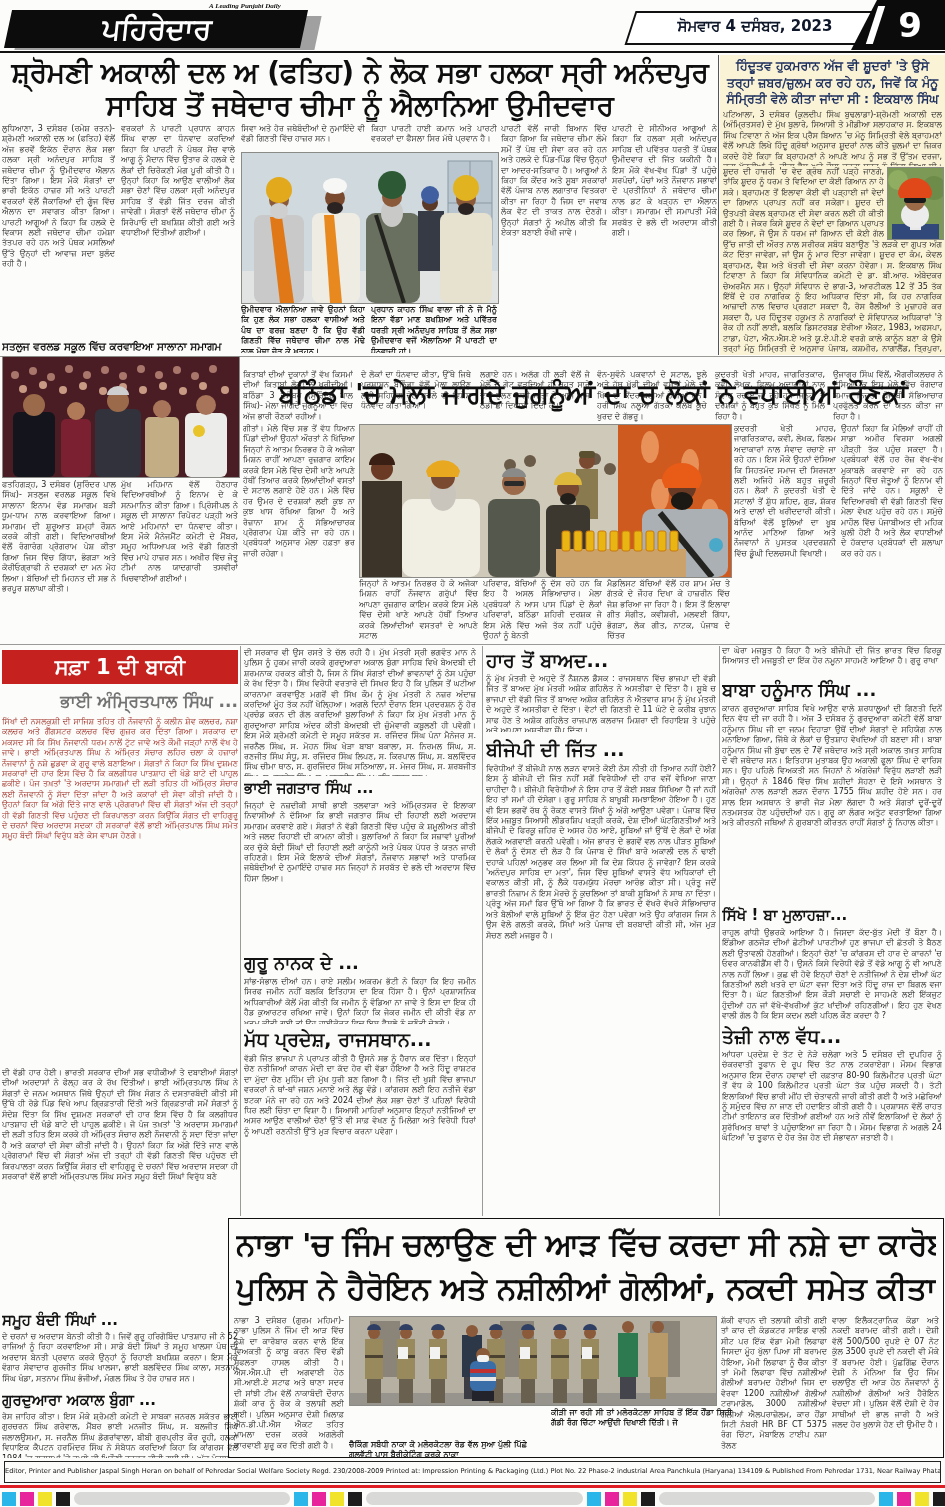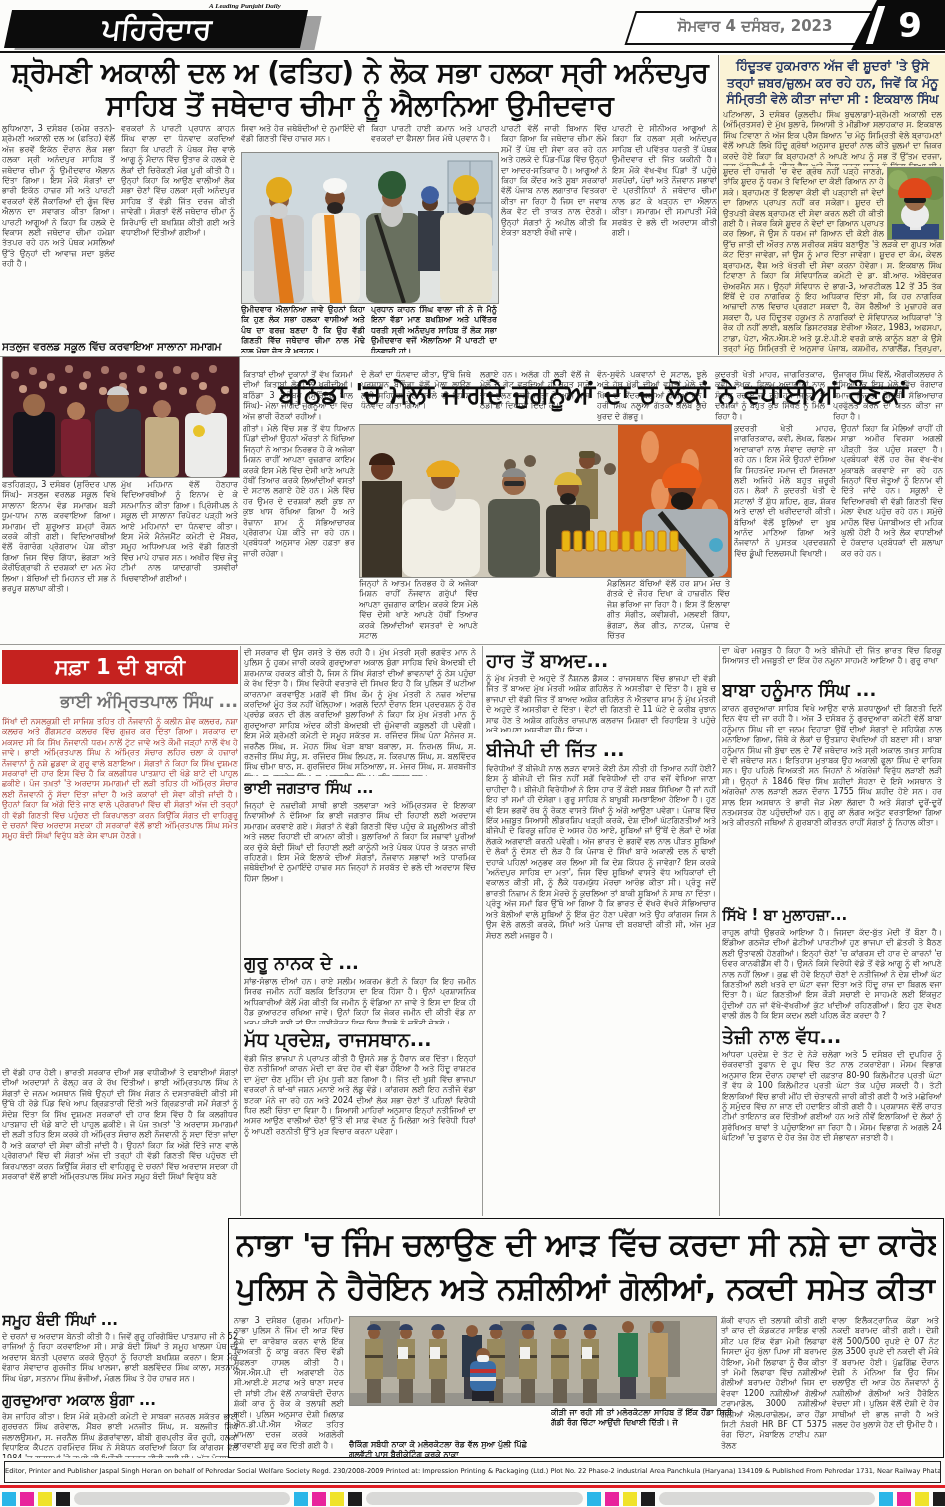--- a/index.html
+++ b/index.html
@@ -26,21 +26,21 @@
 <body>
 
 <div id="page">
 
   <div class="abs" style="left:0;top:0;width:945px;height:52px;">
     <div class="abs" style="left:18px;top:16px;width:300px;height:34px;background:#a0a0a0;transform:skewX(-12deg);"></div>
     <div class="abs" style="left:8px;top:10px;width:296px;height:38px;background:#0c0c0c;transform:skewX(-12deg);"></div>
     <div class="abs" style="left:175px;top:2px;width:140px;font-family:'Liberation Serif',serif;font-size:7px;font-weight:700;font-style:italic;color:#111;text-align:center;">A Leading Punjabi Daily</div>
     <div class="abs" style="left:14px;top:10px;width:286px;height:38px;color:#fff;font-size:29px;font-weight:800;line-height:38px;text-align:center;transform:skewX(-6deg);">ਪਹਿਰੇਦਾਰ</div>
     <div class="abs" style="left:630px;top:11px;width:250px;height:30px;border:2px solid #111;background:#fff;transform:skewX(-18deg);"></div>
-    <div class="abs" style="left:630px;top:11px;width:250px;height:30px;font-size:15px;font-weight:700;color:#737373;line-height:31px;text-align:center;">ਸੋਮਵਾਰ 4 ਦਸੰਬਰ, 2023</div>
+    <div class="abs" style="left:630px;top:11px;width:250px;height:30px;font-size:15px;font-weight:700;color:#0f172a;line-height:31px;text-align:center;">ਸੋਮਵਾਰ 4 ਦਸੰਬਰ, 2023</div>
     <div class="abs" style="left:845px;top:0;width:100px;height:50px;background:#0b0b0b;clip-path:polygon(32% 0,100% 0,100% 100%,6% 100%);"></div>
     <div class="abs" style="left:872px;top:6px;width:7px;height:38px;background:#fff;transform:skewX(-18deg);"></div>
     <div class="abs" style="left:885px;top:0;width:50px;height:50px;color:#fff;font-size:34px;font-weight:800;line-height:50px;text-align:center;">9</div>
     <div class="abs rule" style="left:0;top:51px;width:945px;height:2px;"></div>
   </div>
 
   <div class="abs headline" style="left:8px;top:56px;width:704px;height:66px;font-size:28px;line-height:33px;overflow:hidden;">ਸ਼੍ਰੋਮਣੀ ਅਕਾਲੀ ਦਲ ਅ (ਫਤਿਹ) ਨੇ ਲੋਕ ਸਭਾ ਹਲਕਾ ਸ੍ਰੀ ਅਨੰਦਪੁਰ ਸਾਹਿਬ ਤੋਂ ਜਥੇਦਾਰ ਚੀਮਾ ਨੂੰ ਐਲਾਨਿਆ ਉਮੀਦਵਾਰ</div>
 
   <div class="abs bodytxt" style="left:2px;top:124px;width:113px;height:229px;">ਲੁਧਿਆਣਾ, 3 ਦਸੰਬਰ (ਰਮੇਸ਼ ਰਤਨ)- ਸ਼੍ਰੋਮਣੀ ਅਕਾਲੀ ਦਲ ਅ (ਫਤਿਹ) ਵੱਲੋਂ ਅੱਜ ਭਰਵੇਂ ਇਕੱਠ ਦੌਰਾਨ ਲੋਕ ਸਭਾ ਹਲਕਾ ਸ੍ਰੀ ਅਨੰਦਪੁਰ ਸਾਹਿਬ ਤੋਂ ਜਥੇਦਾਰ ਚੀਮਾ ਨੂੰ ਉਮੀਦਵਾਰ ਐਲਾਨ ਦਿੱਤਾ ਗਿਆ। ਇਸ ਮੌਕੇ ਸੰਗਤਾਂ ਦਾ ਭਾਰੀ ਇਕੱਠ ਹਾਜ਼ਰ ਸੀ ਅਤੇ ਪਾਰਟੀ ਵਰਕਰਾਂ ਵੱਲੋਂ ਜੈਕਾਰਿਆਂ ਦੀ ਗੂੰਜ ਵਿੱਚ ਐਲਾਨ ਦਾ ਸਵਾਗਤ ਕੀਤਾ ਗਿਆ। ਪਾਰਟੀ ਆਗੂਆਂ ਨੇ ਕਿਹਾ ਕਿ ਹਲਕੇ ਦੇ ਵਿਕਾਸ ਲਈ ਜਥੇਦਾਰ ਚੀਮਾ ਹਮੇਸ਼ਾ ਤੱਤਪਰ ਰਹੇ ਹਨ ਅਤੇ ਪੰਥਕ ਮਸਲਿਆਂ ਉੱਤੇ ਉਨ੍ਹਾਂ ਦੀ ਆਵਾਜ਼ ਸਦਾ ਬੁਲੰਦ ਰਹੀ ਹੈ।</div>
   <div class="abs bodytxt" style="left:121px;top:124px;width:114px;height:229px;">ਵਰਕਰਾਂ ਨੇ ਪਾਰਟੀ ਪ੍ਰਧਾਨ ਕਾਹਨ ਸਿੰਘ ਵਾਲਾ ਦਾ ਧੰਨਵਾਦ ਕਰਦਿਆਂ ਕਿਹਾ ਕਿ ਪਾਰਟੀ ਨੇ ਪੰਥਕ ਸੋਚ ਵਾਲੇ ਆਗੂ ਨੂੰ ਮੈਦਾਨ ਵਿੱਚ ਉਤਾਰ ਕੇ ਹਲਕੇ ਦੇ ਲੋਕਾਂ ਦੀ ਚਿਰੋਕਣੀ ਮੰਗ ਪੂਰੀ ਕੀਤੀ ਹੈ। ਉਨ੍ਹਾਂ ਕਿਹਾ ਕਿ ਆਉਣ ਵਾਲੀਆਂ ਲੋਕ ਸਭਾ ਚੋਣਾਂ ਵਿੱਚ ਹਲਕਾ ਸ੍ਰੀ ਅਨੰਦਪੁਰ ਸਾਹਿਬ ਤੋਂ ਵੱਡੀ ਜਿੱਤ ਦਰਜ ਕੀਤੀ ਜਾਵੇਗੀ। ਸੰਗਤਾਂ ਵੱਲੋਂ ਜਥੇਦਾਰ ਚੀਮਾ ਨੂੰ ਸਿਰੋਪਾਓ ਦੀ ਬਖਸ਼ਿਸ਼ ਕੀਤੀ ਗਈ ਅਤੇ ਵਧਾਈਆਂ ਦਿੱਤੀਆਂ ਗਈਆਂ।</div>
@@ -231,20 +231,21 @@
         <rect x="274" y="106" width="8" height="20" rx="2"></rect>
           <rect x="286" y="106" width="8" height="20" rx="2"></rect>
         <rect x="298" y="106" width="8" height="20" rx="2"></rect>
           <rect x="310" y="106" width="8" height="20" rx="2"></rect>
       </g>
       <circle cx="356" cy="120" r="7" fill="#4aa8c8"></circle>
     </svg>
   </div>
 
   <div class="abs bodytxt" style="left:359px;top:579px;width:119px;height:63px;">ਜਿਨ੍ਹਾਂ ਨੇ ਆਤਮ ਨਿਰਭਰ ਹੋ ਕੇ ਅਜੋਕਾ ਮਿਸ਼ਨ ਰਾਹੀਂ ਨੌਜਵਾਨ ਗਰੁੱਪਾਂ ਵਿੱਚ ਆਪਣਾ ਰੁਜ਼ਗਾਰ ਕਾਇਮ ਕਰਕੇ ਇਸ ਮੇਲੇ ਵਿੱਚ ਦੇਸੀ ਖਾਣੇ ਆਪਣੇ ਹੱਥੀਂ ਤਿਆਰ ਕਰਕੇ ਲਿਆਂਦੀਆਂ ਵਸਤਰਾਂ ਦੇ ਆਪਣੇ ਸਟਾਲ</div>
+  <div class="abs bodytxt" style="left:483px;top:579px;width:119px;height:63px;">ਪਰਿਵਾਰ, ਬੱਚਿਆਂ ਨੂੰ ਦੱਸ ਰਹੇ ਹਨ ਕਿ ਇਹ ਹੈ ਅਸਲ ਸੱਭਿਆਚਾਰ। ਮੇਲਾ ਪ੍ਰਬੰਧਕਾਂ ਨੇ ਆਸ ਪਾਸ ਪਿੰਡਾਂ ਦੇ ਲੋਕਾਂ ਪਰਿਵਾਰਾਂ, ਬਠਿੰਡਾ ਸ਼ਹਿਰੀ ਦਰਸ਼ਕ ਜੋ ਇਸ ਮੇਲੇ ਵਿੱਚ ਅਜੇ ਤੱਕ ਨਹੀਂ ਪਹੁੰਚੇ ਉਹਨਾਂ ਨੂੰ ਬੇਨਤੀ</div>
   <div class="abs bodytxt" style="left:607px;top:579px;width:123px;height:63px;">ਮੈਡਲਿਸਟ ਬੱਚਿਆਂ ਵੱਲੋਂ ਹਰ ਸ਼ਾਮ ਮੰਚ ਤੇ ਗੱਤਕੇ ਦੇ ਜੌਹਰ ਦਿਖਾ ਕੇ ਹਾਜ਼ਰੀਨ ਵਿੱਚ ਜੋਸ਼ ਭਰਿਆ ਜਾ ਰਿਹਾ ਹੈ। ਇਸ ਤੋਂ ਇਲਾਵਾ ਗੀਤ ਸੰਗੀਤ, ਕਵੀਸ਼ਰੀ, ਮਲਵਈ ਗਿੱਧਾ, ਭੰਗੜਾ, ਲੋਕ ਗੀਤ, ਨਾਟਕ, ਪੰਜਾਬ ਦੇ ਚਿੱਤਰ</div>
 
   <div class="abs bodytxt" style="left:734px;top:424px;width:102px;height:218px;">ਕੁਦਰਤੀ ਖੇਤੀ ਮਾਹਰ, ਜਾਗਰਿਤਕਾਰ, ਕਵੀ, ਲੇਖਕ, ਫਿਲਮ ਅਦਾਕਾਰਾਂ ਨਾਲ ਸੰਵਾਦ ਰਚਾਏ ਜਾ ਰਹੇ ਹਨ। ਇਸ ਮੌਕੇ ਉਹਨਾਂ ਦੱਸਿਆ ਕਿ ਸਿਹਤਮੰਦ ਸਮਾਜ ਦੀ ਸਿਰਜਣਾ ਲਈ ਅਜਿਹੇ ਮੇਲੇ ਬਹੁਤ ਜ਼ਰੂਰੀ ਹਨ। ਲੋਕਾਂ ਨੇ ਕੁਦਰਤੀ ਖੇਤੀ ਦੇ ਸਟਾਲਾਂ ਤੋਂ ਸ਼ੁੱਧ ਸ਼ਹਿਦ, ਗੁੜ, ਸ਼ੱਕਰ ਅਤੇ ਦਾਲਾਂ ਦੀ ਖਰੀਦਦਾਰੀ ਕੀਤੀ। ਬੱਚਿਆਂ ਵੱਲੋਂ ਝੂਲਿਆਂ ਦਾ ਖੂਬ ਆਨੰਦ ਮਾਣਿਆ ਗਿਆ ਅਤੇ ਨੌਜਵਾਨਾਂ ਨੇ ਪੁਸਤਕ ਪ੍ਰਦਰਸ਼ਨੀ ਵਿੱਚ ਡੂੰਘੀ ਦਿਲਚਸਪੀ ਵਿਖਾਈ।</div>
   <div class="abs bodytxt" style="left:841px;top:424px;width:102px;height:218px;">ਉਹਨਾਂ ਕਿਹਾ ਕਿ ਮੇਲਿਆਂ ਰਾਹੀਂ ਹੀ ਸਾਡਾ ਅਮੀਰ ਵਿਰਸਾ ਅਗਲੀ ਪੀੜ੍ਹੀ ਤੱਕ ਪਹੁੰਚ ਸਕਦਾ ਹੈ। ਪ੍ਰਬੰਧਕਾਂ ਵੱਲੋਂ ਹਰ ਰੋਜ਼ ਵੱਖ-ਵੱਖ ਮੁਕਾਬਲੇ ਕਰਵਾਏ ਜਾ ਰਹੇ ਹਨ ਜਿਨ੍ਹਾਂ ਵਿੱਚ ਜੇਤੂਆਂ ਨੂੰ ਇਨਾਮ ਵੀ ਦਿੱਤੇ ਜਾਂਦੇ ਹਨ। ਸਕੂਲਾਂ ਦੇ ਵਿਦਿਆਰਥੀ ਵੀ ਵੱਡੀ ਗਿਣਤੀ ਵਿੱਚ ਮੇਲਾ ਵੇਖਣ ਪਹੁੰਚ ਰਹੇ ਹਨ। ਸਮੁੱਚੇ ਮਾਹੌਲ ਵਿੱਚ ਪੰਜਾਬੀਅਤ ਦੀ ਮਹਿਕ ਘੁਲੀ ਹੋਈ ਹੈ ਅਤੇ ਲੋਕ ਵਧਾਈਆਂ ਦੇ ਹੱਕਦਾਰ ਪ੍ਰਬੰਧਕਾਂ ਦੀ ਸ਼ਲਾਘਾ ਕਰ ਰਹੇ ਹਨ।</div>
 
   <div class="abs vrule" style="left:0;top:644px;width:945px;height:1px;"></div>
 
   <div class="abs banner" style="left:2px;top:650px;width:236px;height:34px;font-size:21px;line-height:34px;">ਸਫ਼ਾ 1 ਦੀ ਬਾਕੀ</div>
   <div class="abs" style="left:2px;top:688px;width:236px;height:26px;font-size:17px;line-height:26px;font-weight:800;color:#737373;text-align:right;overflow:hidden;">ਭਾਈ ਅੰਮ੍ਰਿਤਪਾਲ ਸਿੰਘ ...</div>
   <div class="abs bodytxt redtxt" style="left:2px;top:717px;width:236px;height:348px;">ਸਿੱਖਾਂ ਦੀ ਨਸਲਕੁਸ਼ੀ ਦੀ ਸਾਜਿਸ਼ ਤਹਿਤ ਹੀ ਨੌਜਵਾਨੀ ਨੂੰ ਕਲੀਨ ਸ਼ੇਵ ਕਲਚਰ, ਨਸ਼ਾ ਕਲਚਰ ਅਤੇ ਗੈਂਗਸਟਰ ਕਲਚਰ ਵਿੱਚ ਗੁਜ਼ਰ ਕਰ ਦਿੱਤਾ ਗਿਆ। ਸਰਕਾਰ ਦਾ ਮਕਸਦ ਸੀ ਕਿ ਸਿੱਖ ਨੌਜਵਾਨੀ ਧਰਮ ਨਾਲੋਂ ਟੁੱਟ ਜਾਵੇ ਅਤੇ ਕੌਮੀ ਜੜ੍ਹਾਂ ਨਾਲੋਂ ਵੱਖ ਹੋ ਜਾਵੇ। ਭਾਈ ਅੰਮ੍ਰਿਤਪਾਲ ਸਿੰਘ ਨੇ ਅੰਮ੍ਰਿਤ ਸੰਚਾਰ ਲਹਿਰ ਚਲਾ ਕੇ ਹਜ਼ਾਰਾਂ ਨੌਜਵਾਨਾਂ ਨੂੰ ਨਸ਼ੇ ਛੁਡਵਾ ਕੇ ਗੁਰੂ ਵਾਲੇ ਬਣਾਇਆ। ਸੰਗਤਾਂ ਨੇ ਕਿਹਾ ਕਿ ਸਿੱਖ ਦੁਸ਼ਮਣ ਸਰਕਾਰਾਂ ਦੀ ਹਾਰ ਇਸ ਵਿੱਚ ਹੈ ਕਿ ਕਲਗੀਧਰ ਪਾਤਸ਼ਾਹ ਦੀ ਖੰਡੇ ਬਾਟੇ ਦੀ ਪਾਹੁਲ ਛਕੀਏ। ਪੰਜ ਤਖ਼ਤਾਂ 'ਤੇ ਅਰਦਾਸ ਸਮਾਗਮਾਂ ਦੀ ਲੜੀ ਤਹਿਤ ਹੀ ਅੰਮ੍ਰਿਤ ਸੰਚਾਰ ਲਈ ਨੌਜਵਾਨੀ ਨੂੰ ਸੱਦਾ ਦਿੱਤਾ ਜਾਂਦਾ ਹੈ ਅਤੇ ਕਕਾਰਾਂ ਦੀ ਸੇਵਾ ਕੀਤੀ ਜਾਂਦੀ ਹੈ। ਉਹਨਾਂ ਕਿਹਾ ਕਿ ਅੱਗੇ ਦਿੱਤੇ ਜਾਣ ਵਾਲੇ ਪ੍ਰੋਗਰਾਮਾਂ ਵਿੱਚ ਵੀ ਸੰਗਤਾਂ ਅੱਜ ਦੀ ਤਰ੍ਹਾਂ ਹੀ ਵੱਡੀ ਗਿਣਤੀ ਵਿੱਚ ਪਹੁੰਚਣ ਦੀ ਕਿਰਪਾਲਤਾ ਕਰਨ ਕਿਉਂਕਿ ਸੰਗਤ ਦੀ ਵਾਹਿਗੁਰੂ ਦੇ ਚਰਨਾਂ ਵਿੱਚ ਅਰਦਾਸ ਸਦਕਾ ਹੀ ਸਰਕਾਰਾਂ ਵੱਲੋਂ ਭਾਈ ਅੰਮ੍ਰਿਤਪਾਲ ਸਿੰਘ ਸਮੇਤ ਸਮੂਹ ਬੰਦੀ ਸਿੰਘਾਂ ਵਿਰੁੱਧ ਬਣੇ ਕੇਸ ਵਾਪਸ ਹੋਣਗੇ।</div>

